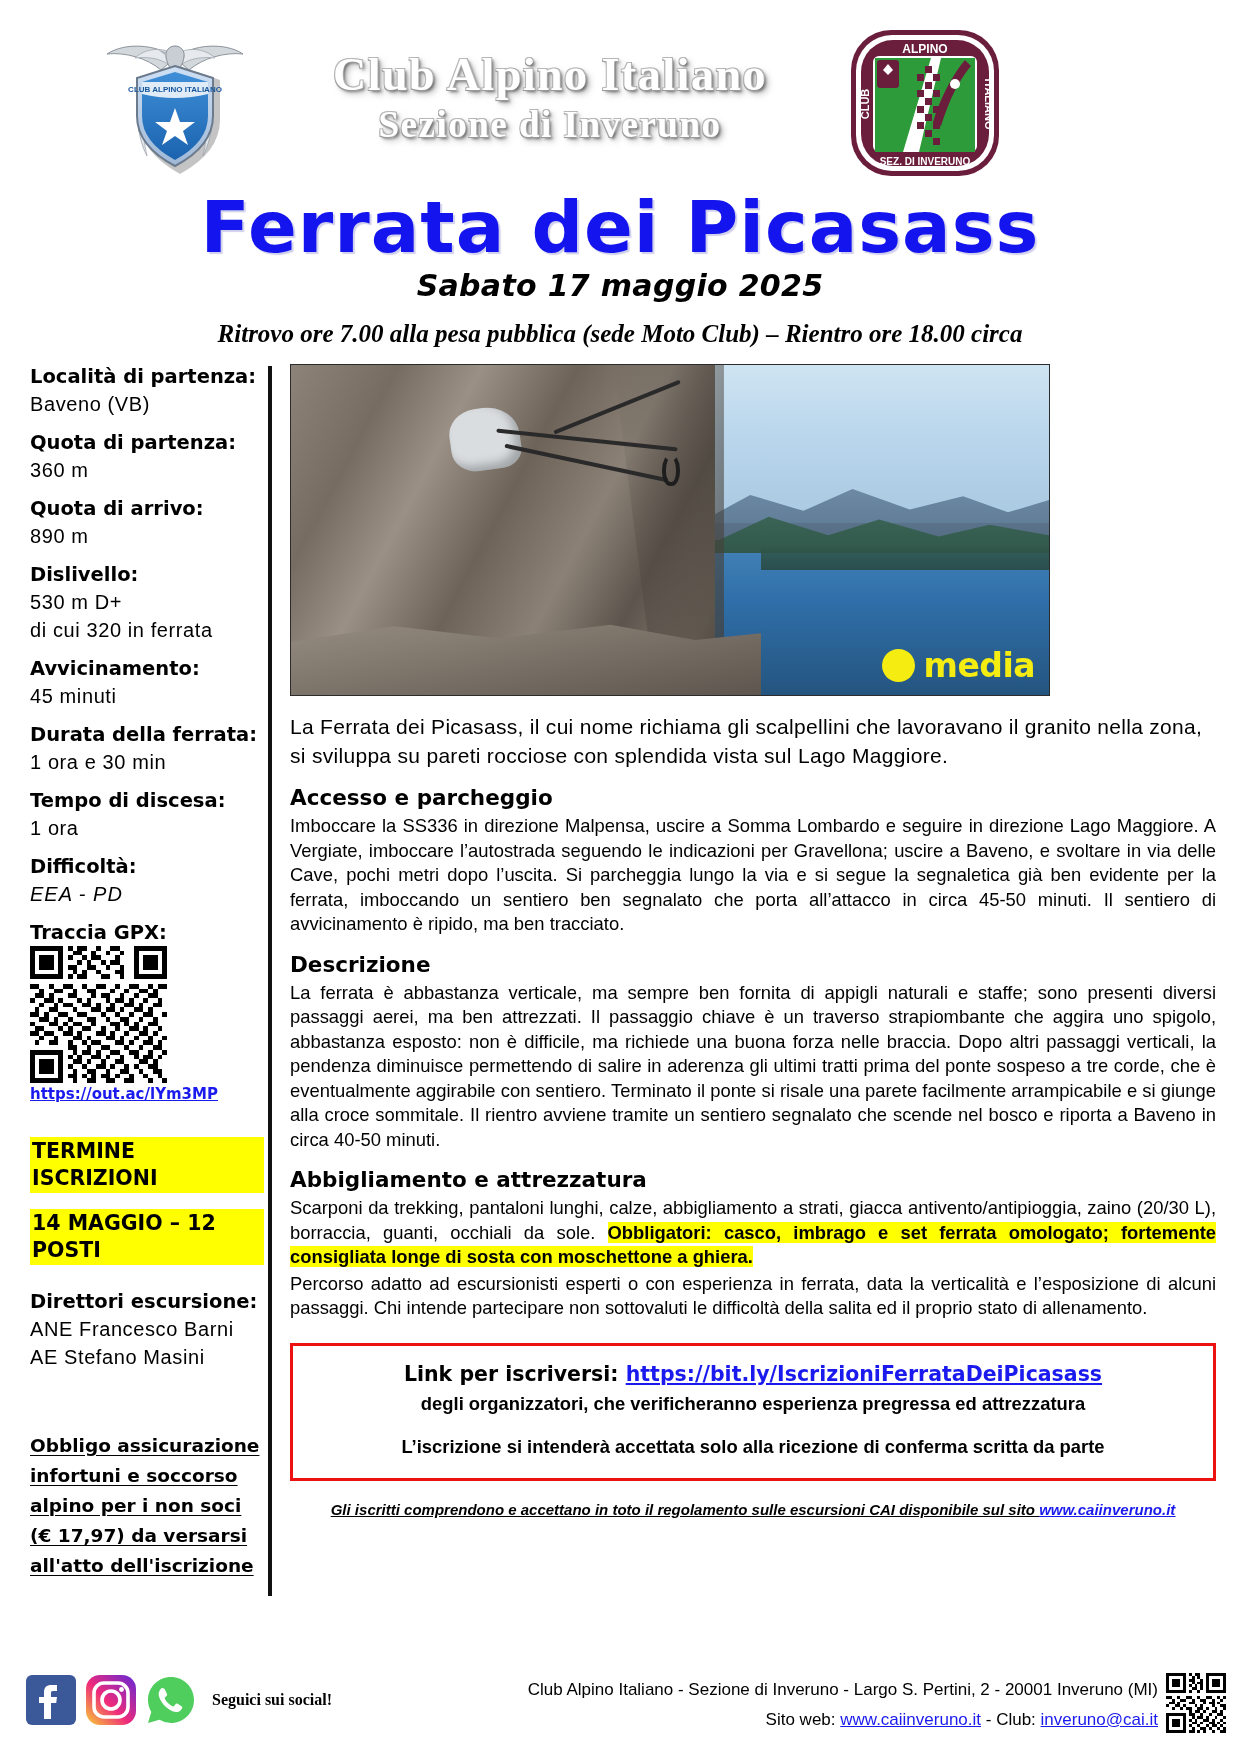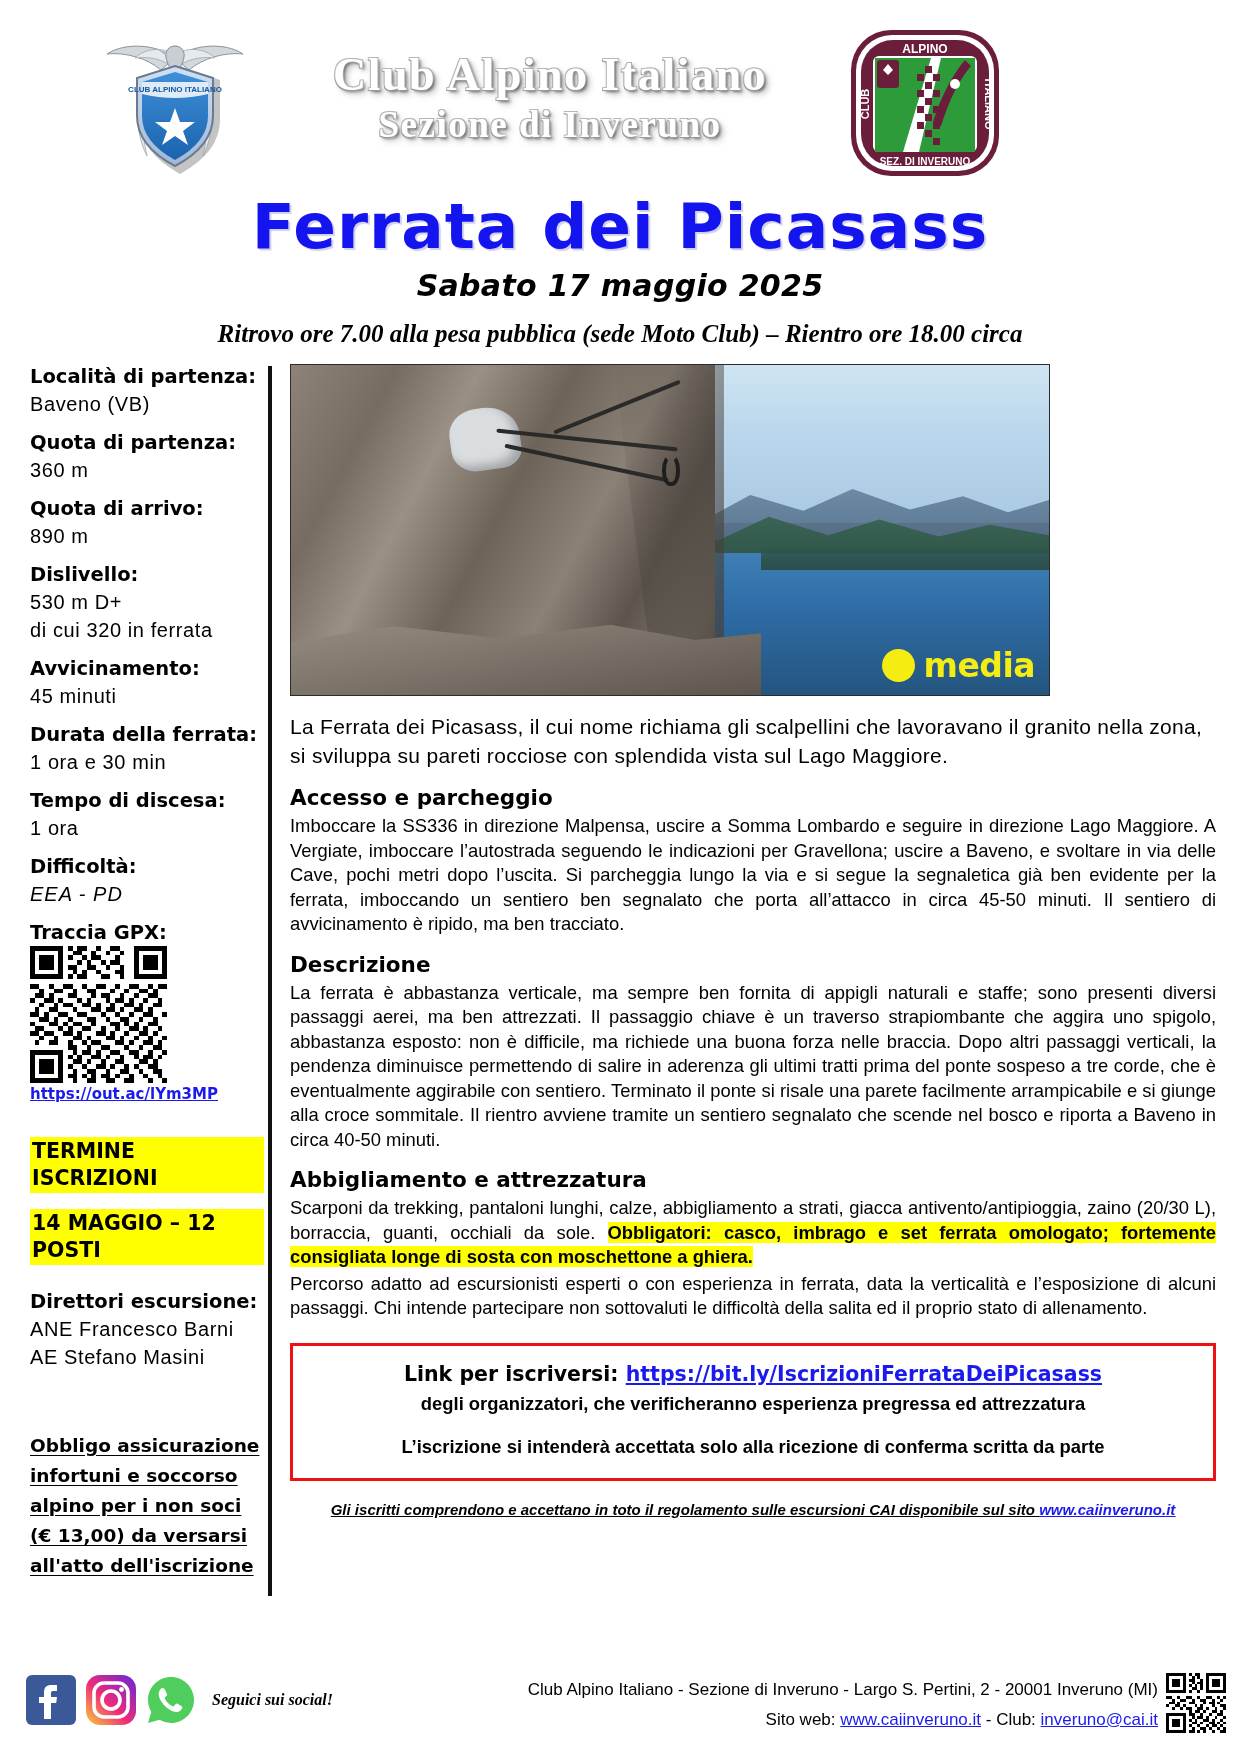--- a/index.html
+++ b/index.html
@@ -34,21 +34,21 @@
         4px  4px 6px rgba(130,130,130,.55);
   }
   .ht1 { font-size:46px; line-height:54px; }
   .ht2 { font-size:37px; line-height:46px; }
 
   
   .big-title {
     text-align:center;
     font-family:"DejaVu Sans", sans-serif;
     font-weight:bold;
-    font-size:63px;
+    font-size:72px;
     line-height:66px;
     color:#1414ef;
     letter-spacing:1px;
     margin-top:4px;
     text-shadow: 2px 2px 1px rgba(120,120,200,.35);
   }
   .subtitle {
     text-align:center;
     font-family:"DejaVu Sans", sans-serif;
     font-weight:bold;
@@ -251,21 +251,21 @@
   .regola a { color:#1a1aee; }
 
   
   .footer {
     position:absolute; left:0; bottom:0; width:1240px; height:100px;
   }
   .social { position:absolute; left:24px; top:18px; display:flex; align-items:center; gap:6px; }
   .sicon { width:54px; height:54px; display:block; }
   .social-text {
     font-family:"Liberation Serif", serif;
-    font-style:italic; font-weight:bold; font-size:16px;
+    font-weight:bold; font-size:16px;
     margin-left:8px;
   }
   .footer-contact {
     position:absolute; right:82px; top:20px; text-align:right;
     font-family:"Liberation Sans Narrow","Liberation Sans", sans-serif;
     font-size:17px; line-height:30px;
     font-stretch:condensed;
   }
   .footer-contact a { color:#1a1aee; text-decoration:underline; }
   .footer-qr { position:absolute; right:14px; top:18px; width:60px; height:60px; image-rendering:pixelated; }
@@ -625,21 +625,21 @@
     <div class="field directors">
       <div class="field-label">Direttori escursione:</div>
       <div class="field-value">ANE Francesco Barni</div>
       <div class="field-value">AE Stefano Masini</div>
     </div>
 
     <div class="insurance">
       <div>Obbligo assicurazione</div>
       <div>infortuni e soccorso</div>
       <div>alpino per i non soci</div>
-      <div>(€ 13,00) da versarsi</div>
+      <div>(€ 17,97) da versarsi</div>
       <div>all'atto dell'iscrizione</div>
     </div>
   </div>
 
   <div class="divider" style="height:1230px"></div>
 
   <div class="col-right">
 
     <div class="photo">
       <div class="sky"></div>

